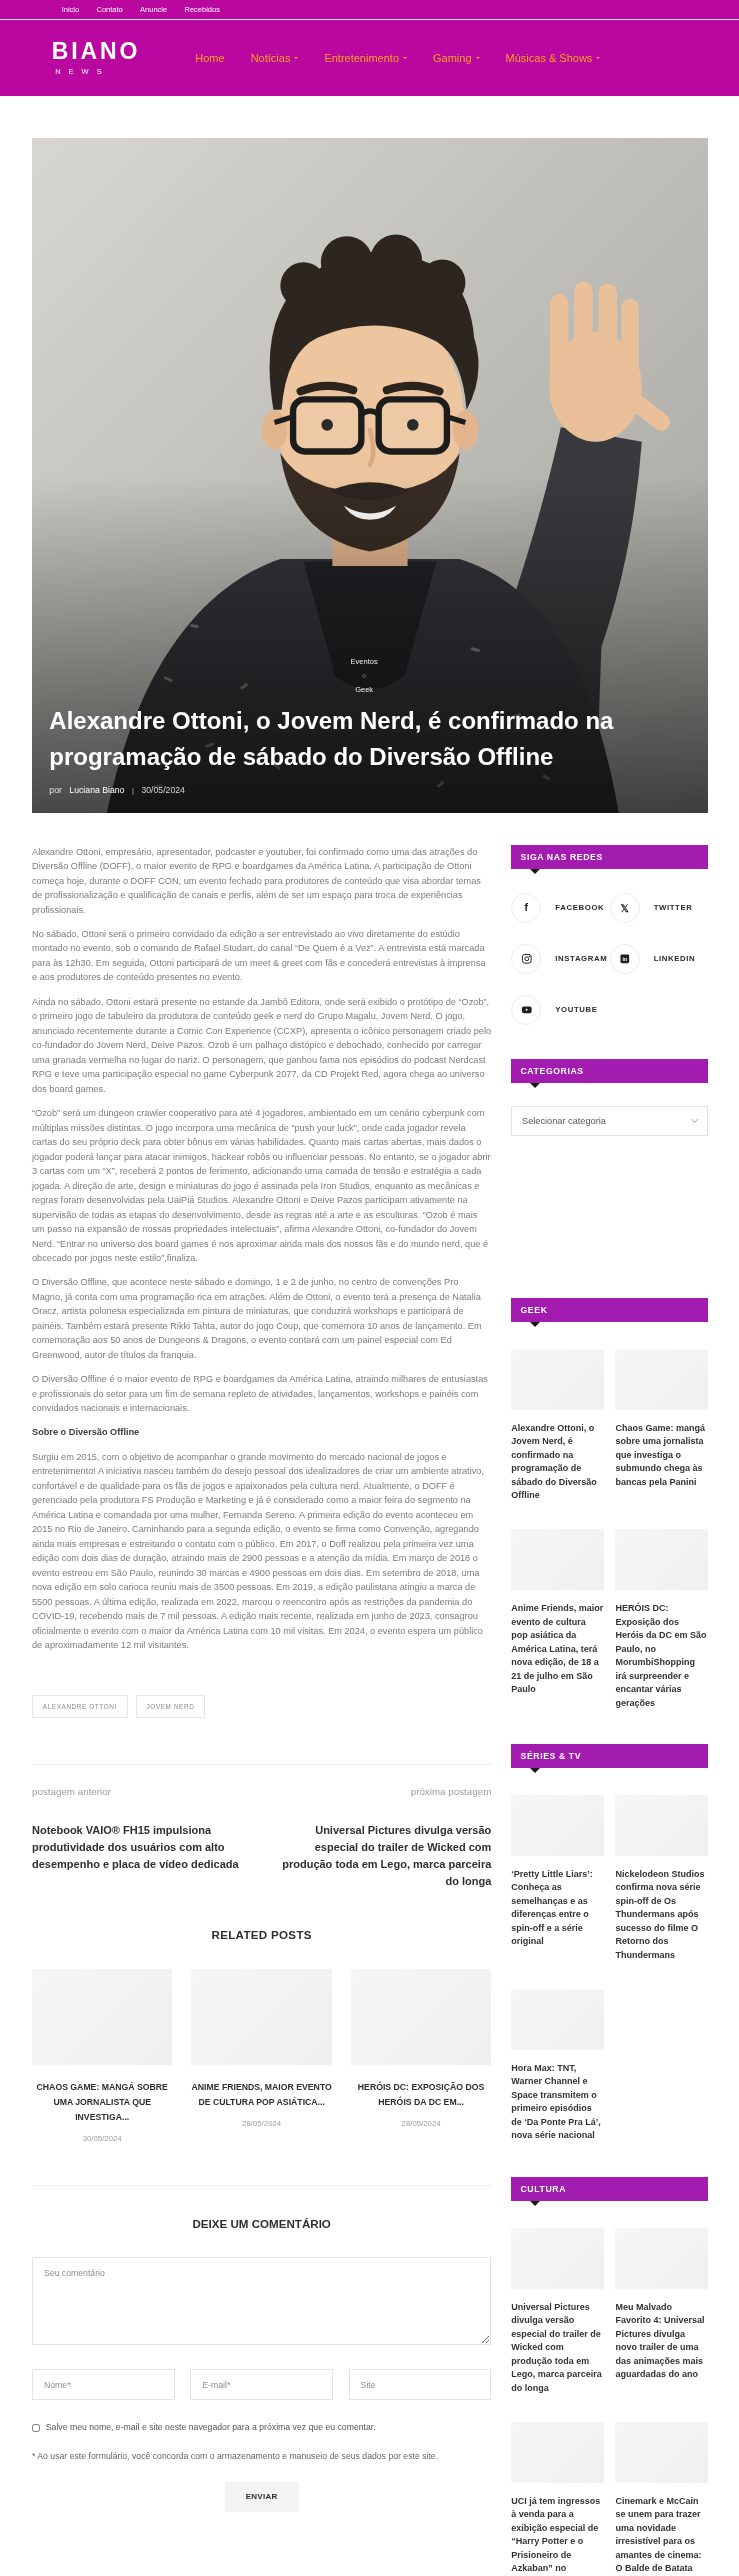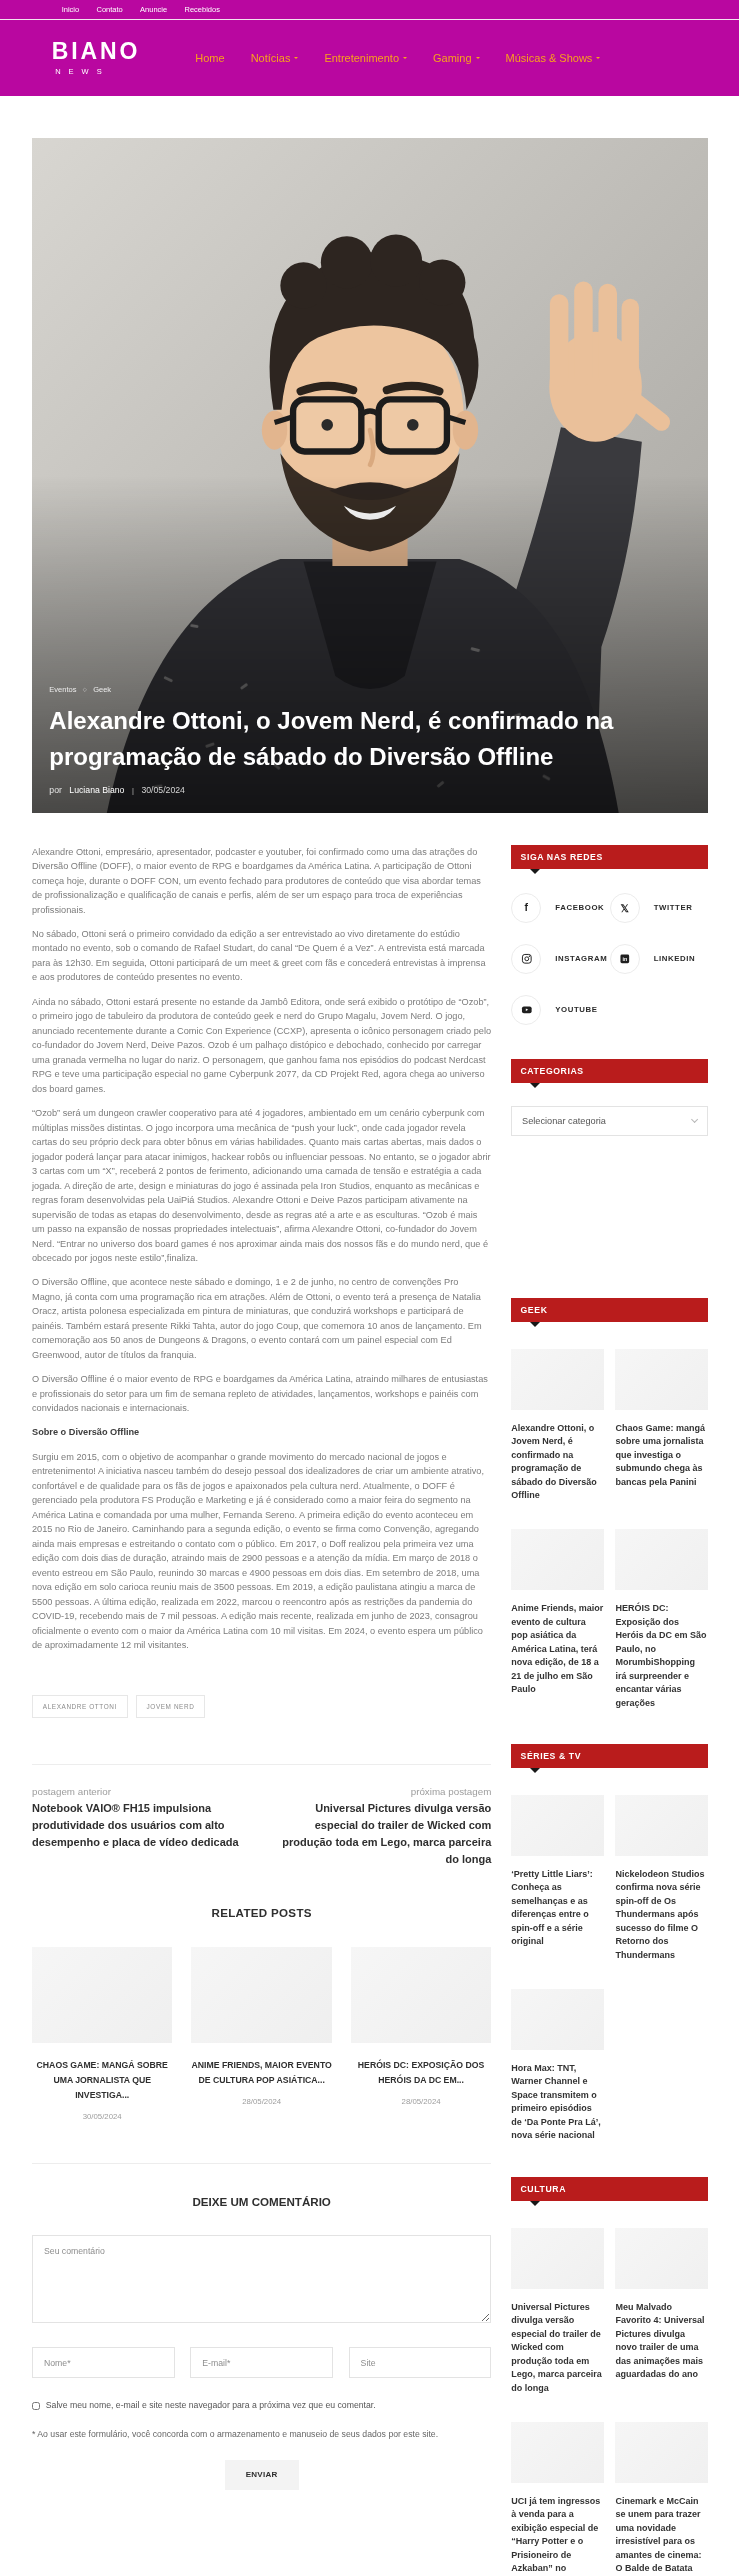--- a/index.html
+++ b/index.html
@@ -22,21 +22,21 @@
   .logo-sub { font-size:7.5px; letter-spacing:8px; margin:4px 0 0 3.5px; }
   .nav { display:flex; align-items:center; gap:26px; margin-left:55px; }
   .nav-item { color:#f9a21b; font-size:11px; display:flex; align-items:center; gap:4px; cursor:pointer; white-space:nowrap; }
   .caret { width:0; height:0; border-left:2.3px solid transparent; border-right:2.3px solid transparent; border-top:2.9px solid #f9a21b; margin-top:1.2px; }
 
   
   .hero { position:relative; width:676px; height:675px; margin:42px auto 0; overflow:hidden; background:#c9c7c2; }
   .hero svg.scene { position:absolute; inset:0; width:100%; height:100%; display:block; }
   .hero-shade { position:absolute; inset:0; background:linear-gradient(180deg, rgba(0,0,0,0) 50%, rgba(0,0,0,0.35) 78%, rgba(0,0,0,0.62) 100%); }
   .hero-caption { position:absolute; left:17.3px; right:29px; bottom:17.3px; }
-  .breadcrumb { display:flex; align-items:center; gap:6.4px; font-size:7.5px; margin-bottom:9.2px; }
+  .breadcrumb { display:flex; align-items:center; gap:6.4px; font-size:7.5px; margin-bottom:9.2px;flex-direction:column; }
   .breadcrumb a { color:#ececec; }
   .crumb-sep { font-size:5.2px; color:#cfcfcf; }
   .hero-title { color:#fff; font-size:24px; font-weight:bold; line-height:1.5; max-width:587px; }
   .hero-byline { margin-top:10.4px; display:flex; align-items:center; gap:7.5px; font-size:8.7px; color:#e4e4e4; }
   .byline-sep { color:#b9b9b9; font-size:7.5px; }
   .byline-date { color:#d4d4d4; }
 
   
   .content { display:flex; gap:20px; margin-top:32px; align-items:flex-start; }
   .main { width:460px; }
@@ -44,21 +44,21 @@
 
   
   .article p { font-size:9.2px; line-height:14.5px; color:#7c7c7c; margin-bottom:9.8px; text-align:left; }
   .article .subheading { font-size:9.2px; line-height:14.5px; color:#3d3d3d; font-weight:bold; margin:4.6px 0 9.8px; }
   .tags { display:flex; gap:8px; margin-top:42px; }
   .tag { border:0.6px solid #e7e7e7; background:#fff; padding:7px 9.8px; font-size:6.4px; letter-spacing:0.6px; color:#8b8b8b; cursor:pointer; }
 
   .postnav { margin-top:46px; border-top:0.6px solid #ededed; padding-top:21px; display:flex; justify-content:space-between; }
   .postnav-col { width:47%; }
   .postnav-col.next { text-align:right; }
-  .postnav-label { font-size:9.8px; color:#9d9d9d; margin-bottom:3px; }
+  .postnav-label { font-size:9.8px; color:#9d9d9d; margin-bottom:25px; }
   .postnav-title { font-size:11px; font-weight:bold; color:#2f2f2f; line-height:1.55; cursor:pointer; }
 
   .related { margin-top:38px; }
   .related-heading { text-align:center; font-size:11.6px; color:#2f2f2f; letter-spacing:0.3px; font-weight:bold; }
   .related-grid { margin-top:28px; display:grid; grid-template-columns:repeat(3,1fr); gap:19px; }
   .rel-thumb { height:96px; background:linear-gradient(135deg,#f6f6f6,#efefef); cursor:pointer; }
   .rel-title { margin-top:15px; text-align:center; font-weight:bold; font-size:8.7px; color:#2f2f2f; line-height:1.75; text-transform:uppercase; cursor:pointer; }
   .rel-date { margin-top:8.7px; text-align:center; font-size:7.8px; color:#9d9d9d; }
 
   .comments { margin-top:42px; border-top:0.6px solid #ededed; padding-top:31px; }
@@ -67,21 +67,21 @@
   .fields { display:grid; grid-template-columns:repeat(3,1fr); gap:15.6px; margin-top:22px; }
   .fields input { width:100%; border:0.6px solid #e3e3e3; padding:9.8px 11px; font:8.7px "Liberation Sans",sans-serif; color:#666; }
   ::placeholder { color:#8d8d8d; opacity:1; }
   .consent { margin-top:22px; display:flex; align-items:flex-start; gap:5.8px; font-size:8.7px; color:#555; }
   .consent input { margin-top:1.2px; width:8px; height:8px; }
   .formnote { margin-top:18.5px; font-size:8.7px; color:#666; }
   .submit { display:block; margin:21px auto 0; background:#f3f3f3; border:0; padding:10.4px 21px; font-family:Liberation Sans, sans-serif; font-weight:bold; font-size:8px; color:#2e2e2e; letter-spacing:0.3px; cursor:pointer; }
 
   
   .widget { margin-bottom:34px; }
-  .whead { background:#b91c1c; color:#fff; padding:7px 9.2px; font-weight:bold; font-size:8.7px; letter-spacing:0.6px; position:relative; }
+  .whead { background:#a21caf; color:#fff; padding:7px 9.2px; font-weight:bold; font-size:8.7px; letter-spacing:0.6px; position:relative; }
   .whead::after { content:""; position:absolute; left:18.5px; bottom:-5.2px; width:0; height:0;
     border-left:5.2px solid transparent; border-right:5.2px solid transparent; border-top:5.2px solid #181818; }
   .social-grid { margin-top:24px; display:grid; grid-template-columns:1fr 1fr; row-gap:21px; }
   .social-item { display:flex; align-items:center; gap:14px; cursor:pointer; }
   .sicon { width:30px; height:30px; border-radius:50%; border:0.6px solid #ececec; display:flex; align-items:center; justify-content:center; color:#1f1f1f; font-weight:bold; font-size:10.4px; flex:none; }
   .sicon svg { width:11.6px; height:11.6px; }
   .slabel { font-weight:bold; font-size:7.8px; color:#2b2b2b; letter-spacing:0.6px; }
   .catselect { margin-top:23px; border:0.6px solid #e3e3e3; padding:9.2px 9.8px; display:flex; justify-content:space-between; align-items:center; font-size:9.2px; color:#555; cursor:pointer; }
   .chev { width:5.2px; height:5.2px; border-right:1.2px solid #b9b9b9; border-bottom:1.2px solid #b9b9b9; transform:rotate(45deg); margin-top:-2.3px; }
   .spacer-ad { height:128px; }

